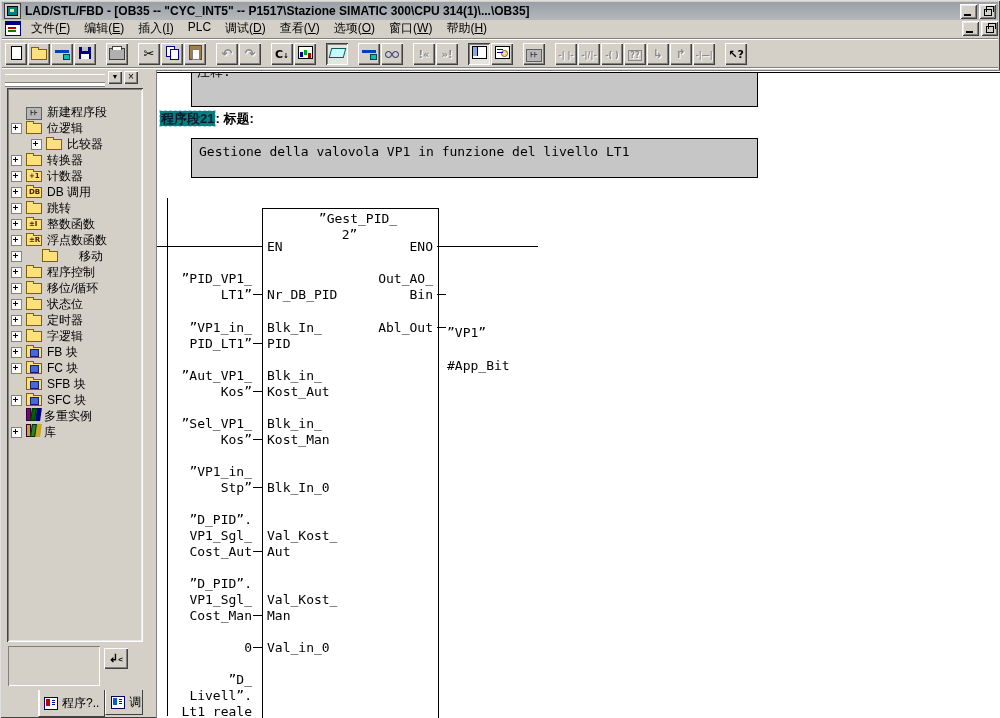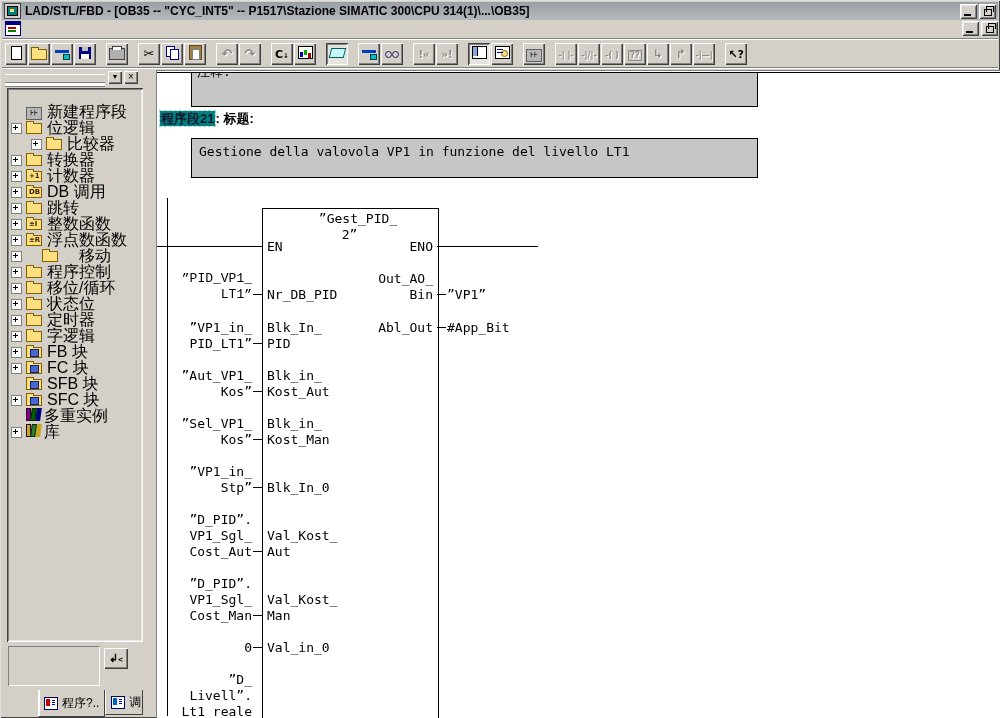--- a/index.html
+++ b/index.html
@@ -84,21 +84,21 @@
   .tico{margin-right:5px;flex:none;position:relative;}
   .tico .mark{position:absolute;left:2px;top:0px;font-size:7px;line-height:9px;font-weight:bold;color:#402000;font-family:"DejaVu Sans",sans-serif;}
   .blockfd::after{content:"";position:absolute;left:3px;top:1px;width:7px;height:6px;background:#4868d8;border:1px solid #102070;}
   .books{display:inline-block;width:13px;height:12px;position:relative;}
   .books::before{content:"";position:absolute;left:0;bottom:0;width:3px;height:11px;background:#800080;border:1px solid #300030;}
   .books::after{content:"";position:absolute;left:5px;bottom:0;width:3px;height:11px;background:#006000;border:1px solid #003000;
      box-shadow:5px 0 0 #000080;transform:skewX(-8deg);}
   .books.lib::before{background:#c8a820;} .books.lib::after{background:#308030;box-shadow:5px 0 0 #c8a820;}
   .netico{display:inline-block;width:14px;height:11px;background:#b8b8b8;border:1px solid #606060;color:#101010;
     font-family:"DejaVu Sans Mono",monospace;font-size:7px;line-height:10px;text-align:center;font-weight:bold;}
-  .tlabel{font-size:16px;}
+  .tlabel{font-size:12px;}
   .minipanel{position:absolute;left:6px;top:576px;width:92px;height:40px;background:#d4d0c8;
     box-shadow:inset 1px 1px 0 #808080, inset -1px -1px 0 #fff;}
   .minibtn{position:absolute;left:102px;top:578px;width:24px;height:21px;background:#d4d0c8;text-align:center;line-height:20px;
     font-size:11px;font-weight:bold;box-shadow:inset 1px 1px 0 #fff, inset -1px -1px 0 #404040, inset -2px -2px 0 #808080;}
   .tabs{position:absolute;left:36px;top:620px;height:26px;display:flex;}
   .tab{height:24px;background:#d4d0c8;display:flex;align-items:center;padding:0 5px;white-space:nowrap;overflow:hidden;
     border-left:1px solid #fff;border-right:1px solid #404040;border-bottom:1px solid #404040;flex:none;}
   .tab.active{height:26px;box-shadow:inset 1px 0 0 #fff;}
   .tabico{width:12px;height:11px;background:#fff;border:1px solid #000060;margin-right:4px;position:relative;flex:none;}
   .tabico::before{content:"";position:absolute;left:1px;top:1px;width:4px;height:7px;background:#c00000;}
@@ -110,21 +110,21 @@
   .mono{font-family:"DejaVu Sans Mono",monospace;font-size:13px;line-height:16px;}
   .cbox{position:absolute;background:#c6c6c6;border:1px solid #000;overflow:hidden;margin-left:31px;}
   .hline{position:absolute;height:1px;background:#000;}
   .vline{position:absolute;width:1px;background:#000;}
   .netline{position:absolute;font-size:13px;font-weight:bold;white-space:nowrap;}
   .nethl{background:#008080;color:#0f172a;outline:1px dashed #9fd8d8;padding:0 1px;}
   .fbd-block{position:absolute;border:1px solid #000;background:#fff;}
   .fbd-op{position:absolute;text-align:right;white-space:pre;}
   .fbd-pin{position:absolute;white-space:pre;}
   .fbd-out-pin{position:absolute;text-align:right;white-space:pre;}
-  .fbd-out-op{position:absolute;white-space:pre;}
+  .fbd-out-op{position:absolute;white-space:pre;margin-top:38px;}
   .bt{position:absolute;text-align:center;white-space:pre;}
 </style>
 </head>
 <body>
 
 <div id="screen">
 
   <div class="titlebar">
     <span class="appico">
         <i></i>
@@ -133,20 +133,31 @@
     <span class="winbtn min">
         <i></i>
       </span>
     <span class="winbtn rst">
         <i></i>
       </span>
   </div>
 
   <div class="menubar">
     <span class="docico"></span>
+    <span id="menus" style="display:flex;">
+        <span class="menu-item">文件(<u>F</u>)</span>
+        <span class="menu-item">编辑(<u>E</u>)</span>
+        <span class="menu-item">插入(<u>I</u>)</span>
+        <span class="menu-item">PLC</span>
+        <span class="menu-item">调试(<u>D</u>)</span>
+        <span class="menu-item">查看(<u>V</u>)</span>
+        <span class="menu-item">选项(<u>O</u>)</span>
+        <span class="menu-item">窗口(<u>W</u>)</span>
+        <span class="menu-item">帮助(<u>H</u>)</span>
+      </span>
     <span class="spacer"></span>
     <span class="winbtn min">
         <i></i>
       </span>
     <span class="winbtn rst">
         <i></i>
       </span>
   </div>
 
   <div class="tb-sep1"></div>
@@ -392,21 +403,21 @@
 
     <div class="vline" style="left:11px;top:128px;height:518px;"></div>
     <div class="hline" style="left:1px;top:176px;width:105px;"></div>
     <div class="fbd-block" style="left:106px;top:138px;width:175px;height:520px;"></div>
     <div class="bt mono" style="left:106px;top:141px;width:192px;">”Gest_PID_</div>
     <div class="bt mono" style="left:106px;top:157px;width:175px;">2”</div>
     <div class="fbd-pin mono" style="left:111px;top:169px;">EN</div>
     <div class="fbd-out-pin mono" style="left:180px;top:169px;width:97px;">ENO</div>
     <div class="hline" style="left:281px;top:176px;width:101px;"></div>
     <div id="fbd-rows">
-        <div class="fbd-op mono" style="left: 0px; width: 96px; top: 201px; font-family: Liberation Mono, monospace;">”PID_VP1_<br>LT1”</div>
+        <div class="fbd-op mono" style="left: 0px; width: 96px; top: 201px;">”PID_VP1_<br>LT1”</div>
         <div class="fbd-pin mono" style="left: 111px; top: 217px;">Nr_DB_PID</div>
         <div class="hline" style="left: 97px; width: 9px; top: 224px;"></div>
         <div class="fbd-op mono" style="left: 0px; width: 96px; top: 250px;">”VP1_in_<br>PID_LT1”</div>
         <div class="fbd-pin mono" style="left: 111px; top: 250px;">Blk_In_<br>PID</div>
         <div class="hline" style="left: 97px; width: 9px; top: 273px;"></div>
         <div class="fbd-op mono" style="left: 0px; width: 96px; top: 298px;">”Aut_VP1_<br>Kos”</div>
         <div class="fbd-pin mono" style="left: 111px; top: 298px;">Blk_in_<br>Kost_Aut</div>
         <div class="hline" style="left: 97px; width: 9px; top: 321px;"></div>
         <div class="fbd-op mono" style="left: 0px; width: 96px; top: 346px;">”Sel_VP1_<br>Kos”</div>
         <div class="fbd-pin mono" style="left: 111px; top: 346px;">Blk_in_<br>Kost_Man</div>

